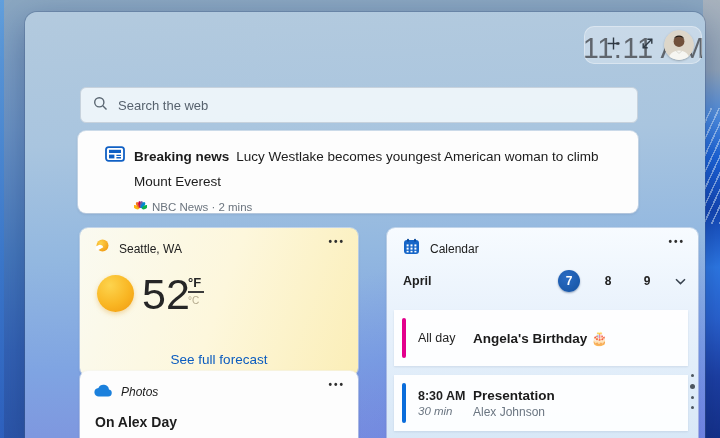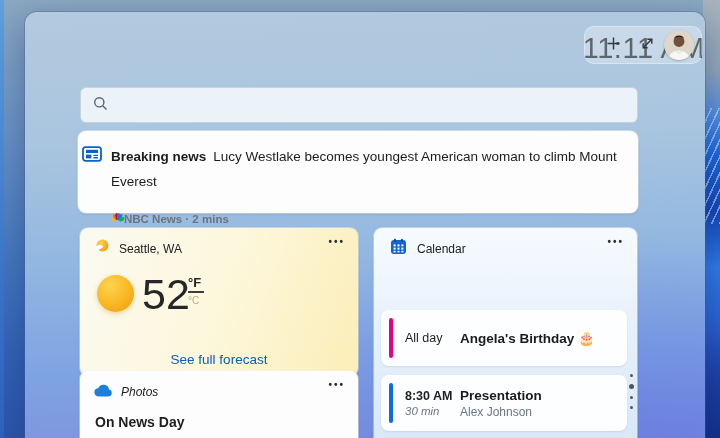--- a/index.html
+++ b/index.html
@@ -38,27 +38,27 @@
 
   .searchbar { position:absolute; left:55px; top:75px; width:558px; height:36px;
     background:rgba(240,246,251,0.92); border:1px solid #c7d2dd; border-radius:6px;
     display:flex; align-items:center; padding:0 12px; gap:10px; cursor:text; }
   .searchbar .ph { font-size:13px; color:#57626e; }
 
   .card { position:absolute; background:#fdfdfd; border-radius:8px;
     box-shadow:0 1px 3px rgba(25,45,85,0.18), 0 0 0 1px rgba(255,255,255,0.45); }
 
   
-  .news { left:53px; top:119px; width:560px; height:82px; padding:13px 16px 0 4px;
+  .news { left:53px; top:119px; width:560px; height:82px; padding:13px 16px 0 27px;
     display:flex; gap:9px; }
   .news .txt { flex:1; }
   .news .headline { font-size:13.5px; line-height:25px; color:#1c1c1c; }
   .news .headline b { margin-right:7px; }
-  .news .meta { margin-top:18px; display:flex; align-items:center; 
-    font-size:11.5px; color:#6b747e;font-weight:bold; }
+  .news .meta { margin-top:6px; display:flex; align-items:center; gap:5px;
+    font-size:11.5px; color:#6b747e; }
 
   
   .weather { left:55px; top:216px; width:278px; height:148px;
     background:linear-gradient(110deg,#fafaf1 0%,#fdf7dc 50%,#fbeeb7 100%); }
   .w-head { position:absolute; top:10px; left:14px; display:flex; align-items:center; gap:8px; }
   .w-title { font-size:12px; color:#202020; }
   .more { position:absolute; top:8px; right:13px; font-size:10px; font-weight:bold;
     letter-spacing:2px; color:#2e2e2e; cursor:pointer; }
   .w-sun { position:absolute; left:17px; top:47px; width:37px; height:37px; border-radius:50%;
     background:radial-gradient(circle at 35% 28%, #fdd44e 0%, #f9b623 55%, #f0980e 100%);
@@ -75,35 +75,35 @@
   .w-link { position:absolute; bottom:9px; left:0; width:100%; text-align:center;
     font-size:13.5px; font-weight:normal; color:#0b5cbf; cursor:pointer; }
 
   
   .photos { left:55px; top:359px; width:278px; height:90px; border-radius:8px 8px 0 0; }
   .p-head { position:absolute; top:12px; left:14px; display:flex; align-items:center; gap:8px; }
   .p-title { font-size:12px; color:#202020;font-style:italic; }
   .p-sub { position:absolute; top:43px; left:15px; font-size:14px; font-weight:bold; color:#1d1d1d; }
 
   
-  .calendar { left:349px; top:216px; width:263px; height:210px; border-radius:8px 8px 0 0;
+  .calendar { left:362px; top:216px; width:311px; height:210px; border-radius:8px 8px 0 0;
     background:linear-gradient(180deg,#f7fbff 0%,#e9f2fc 40%,#d8e8f7 100%); overflow:hidden; }
   .c-head { position:absolute; top:10px; left:16px; display:flex; align-items:center; gap:10px; }
   .c-title { font-size:12px; color:#202020; }
   .c-daterow { position:absolute; top:40px; left:16px; right:12px; height:26px;
     display:flex; align-items:center; }
   .c-month { font-size:12.5px; font-weight:bold; color:#1f1f1f; }
   .c-dates { margin-left:auto; display:flex; align-items:center; gap:17px; }
   .date { font-size:12px; font-weight:bold; color:#222; width:22px; text-align:center; cursor:pointer; }
   .date.sel { height:22px; line-height:22px; border-radius:50%;
     background:radial-gradient(circle at 40% 35%, #2a6cc4, #14519f); color:#fff;
     box-shadow:0 1px 2px rgba(10,40,90,0.4); }
   .c-chevron { cursor:pointer; display:flex; align-items:center; }
   .c-events { position:absolute; top:82px; left:7px; right:10px; }
-  .event { position:relative; height:56px; border-radius:8px; background:rgba(255,255,255,0.92);
+  .event { position:relative; height:56px; border-radius:0; background:rgba(255,255,255,0.92);
     box-shadow:0 1px 2px rgba(30,50,90,0.10); margin-bottom:9px; cursor:pointer; }
   .event .bar { position:absolute; left:8px; top:8px; width:4px; height:40px; border-radius:2px; }
   .event .time { position:absolute; left:24px; top:50%; transform:translateY(-50%); width:52px; }
   .event .body { position:absolute; left:79px; top:50%; transform:translateY(-50%); }
   .t-main { font-size:12.5px; color:#1f1f1f; }
   .t-main.bold { font-weight:bold; }
   .t-sub { font-size:11.5px; color:#6b7682; margin-top:2px;font-style:italic; }
   .e-title { font-size:13.5px; font-weight:bold; color:#1b1b1b; }
   .e-sub { font-size:12px; color:#6b7682; margin-top:2px; }
   .c-dots { position:absolute; right:3px; top:146px; width:6px; display:flex; flex-direction:column;
@@ -152,20 +152,21 @@
       </div>
     </div>
 
     <div class="searchbar">
       <span>
         <svg width="15" height="15" viewBox="0 0 15 15" fill="none" stroke="#5a6672" stroke-width="1.4">
           <circle cx="6.3" cy="6.3" r="4.6"></circle>
             <path d="M9.8 9.8 L13.5 13.5"></path>
         </svg>
       </span>
+      <span class="ph">Search the web</span>
     </div>
 
     <div class="card news">
       <span>
         <svg width="20" height="20" viewBox="0 0 20 20">
           <rect x="1" y="3.2" width="18" height="13.6" rx="2.6" fill="#ffffff" stroke="#1060c4" stroke-width="1.8"></rect>
           <rect x="4" y="5.8" width="12" height="3.2" fill="#1060c4"></rect>
           <rect x="4" y="10.6" width="5.4" height="3.8" fill="#1060c4"></rect>
           <path d="M11.4 11.4 h4.6 M11.4 13.8 h4.6" stroke="#1060c4" stroke-width="1.4"></path>
         </svg>
@@ -236,20 +237,33 @@
               <rect x="3.6" y="12.8" width="2" height="1.6"></rect>
                 <rect x="7.5" y="12.8" width="2" height="1.6"></rect>
                 <rect x="11.4" y="12.8" width="2" height="1.6"></rect>
             </g>
           </svg>
         </span>
         <span class="c-title">Calendar</span>
       </div>
       <span class="more">•••</span>
 
+      <div class="c-daterow">
+        <span class="c-month">April</span>
+        <div class="c-dates">
+          <span class="date sel">7</span>
+          <span class="date">8</span>
+          <span class="date">9</span>
+          <span class="c-chevron">
+            <svg width="11" height="7" viewBox="0 0 11 7" fill="none" stroke="#3a4450" stroke-width="1.5">
+              <path d="M1 1.2 L5.5 5.6 L10 1.2"></path>
+            </svg>
+          </span>
+        </div>
+      </div>
 
       <div class="c-events">
         <div class="event">
           <span class="bar" style="background:#e3008c"></span>
           <div class="time">
             <div class="t-main">All day</div>
           </div>
           <div class="body">
             <div class="e-title">Angela's Birthday 🎂</div>
           </div>
@@ -279,17 +293,17 @@
     <div class="card photos">
       <div class="p-head">
         <span>
           <svg width="19" height="13" viewBox="0 0 19 13">
             <path d="M5 12.5 a4.3 4.3 0 0 1-.6-8.6 A5.6 5.6 0 0 1 15 5.4 a3.6 3.6 0 0 1-.8 7.1 Z" fill="#1b80dc"></path>
           </svg>
         </span>
         <span class="p-title">Photos</span>
       </div>
       <span class="more">•••</span>
-      <div class="p-sub">On News Day</div>
+      <div class="p-sub">On Alex Day</div>
     </div>
 
   </div>
 </div>
 
 </body></html>

